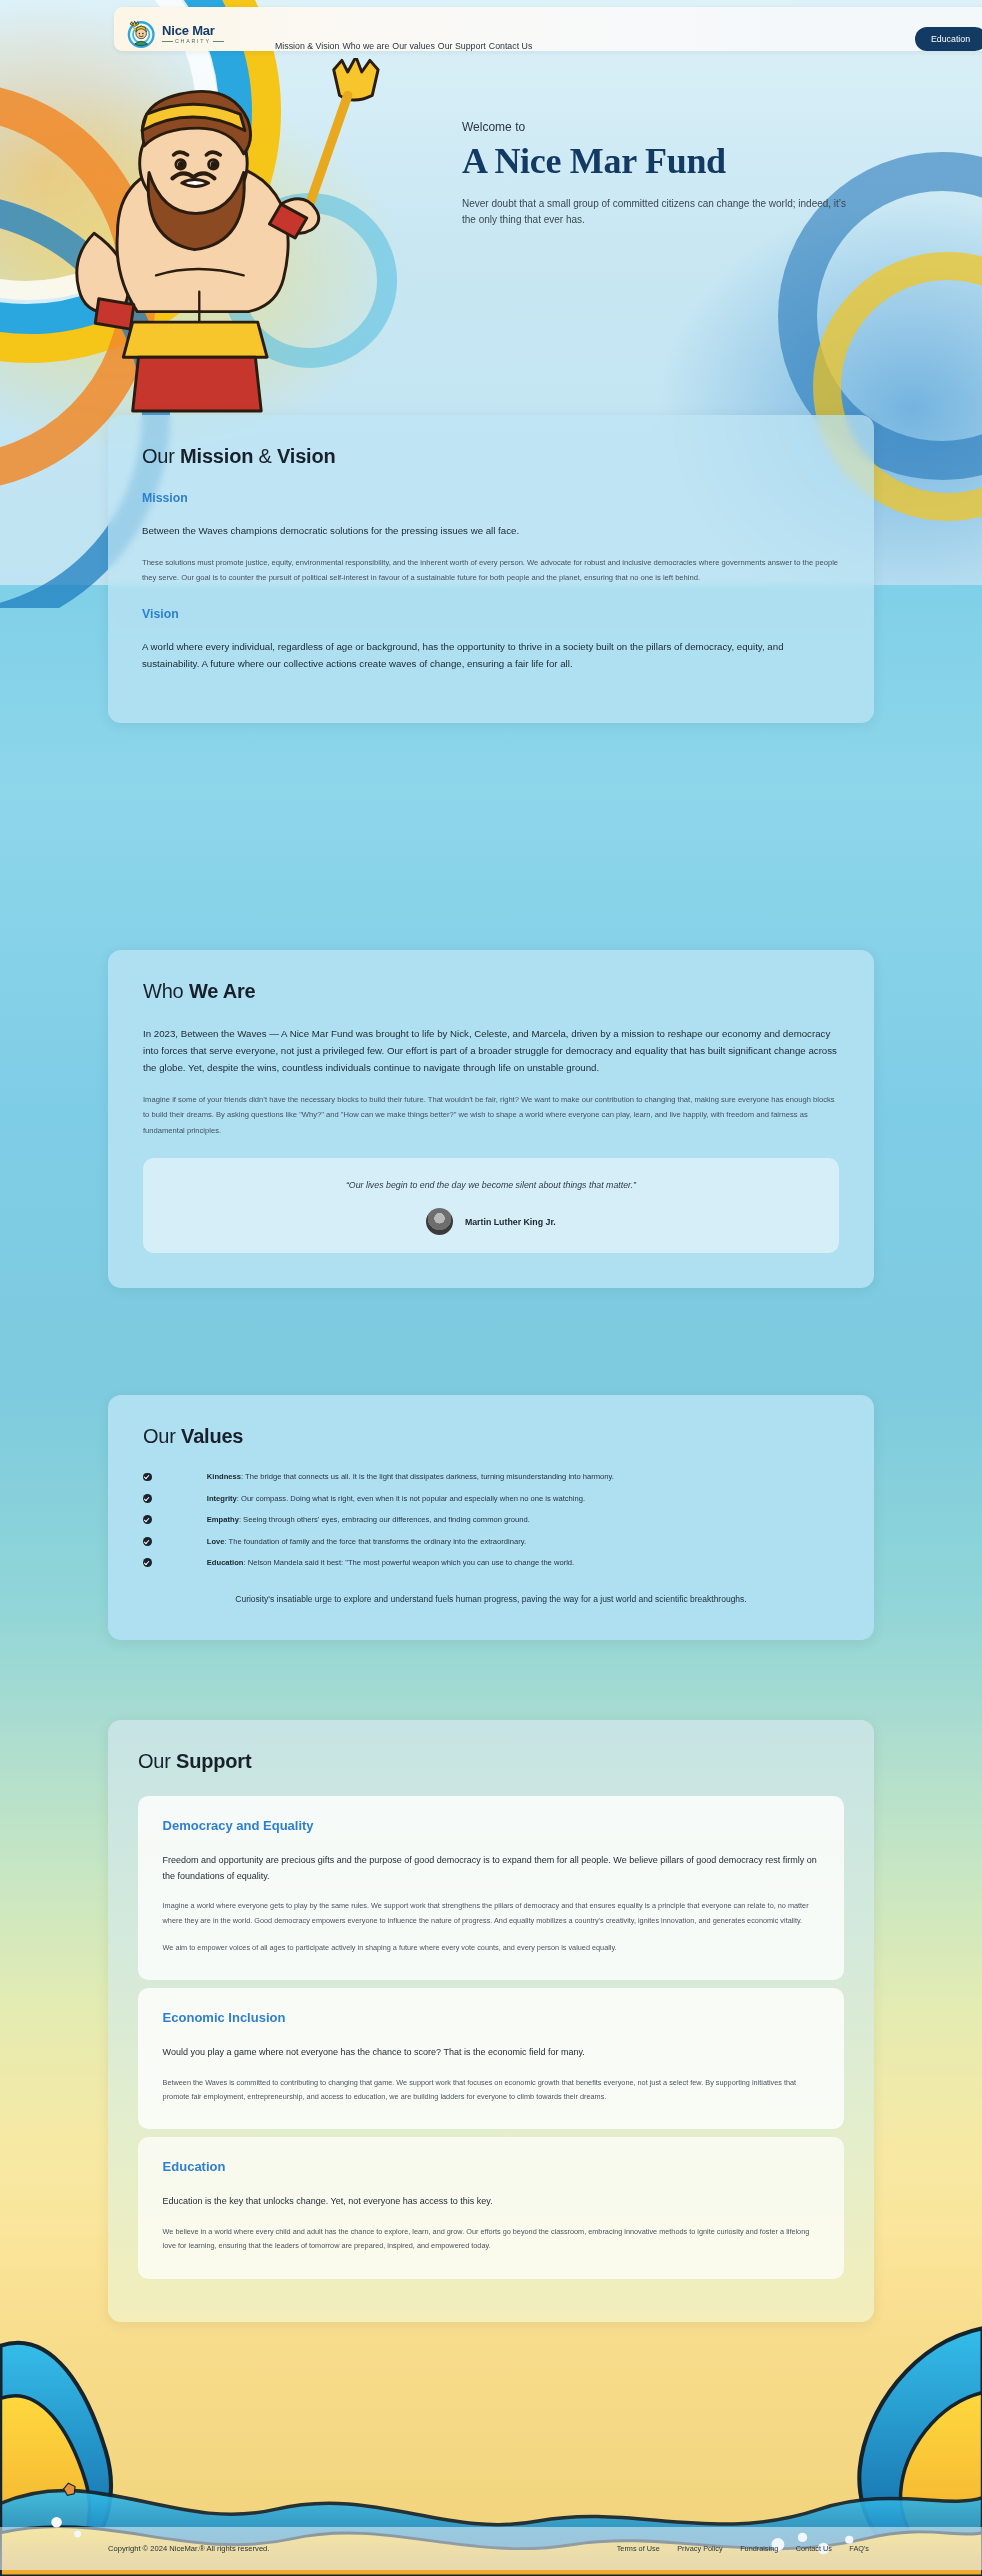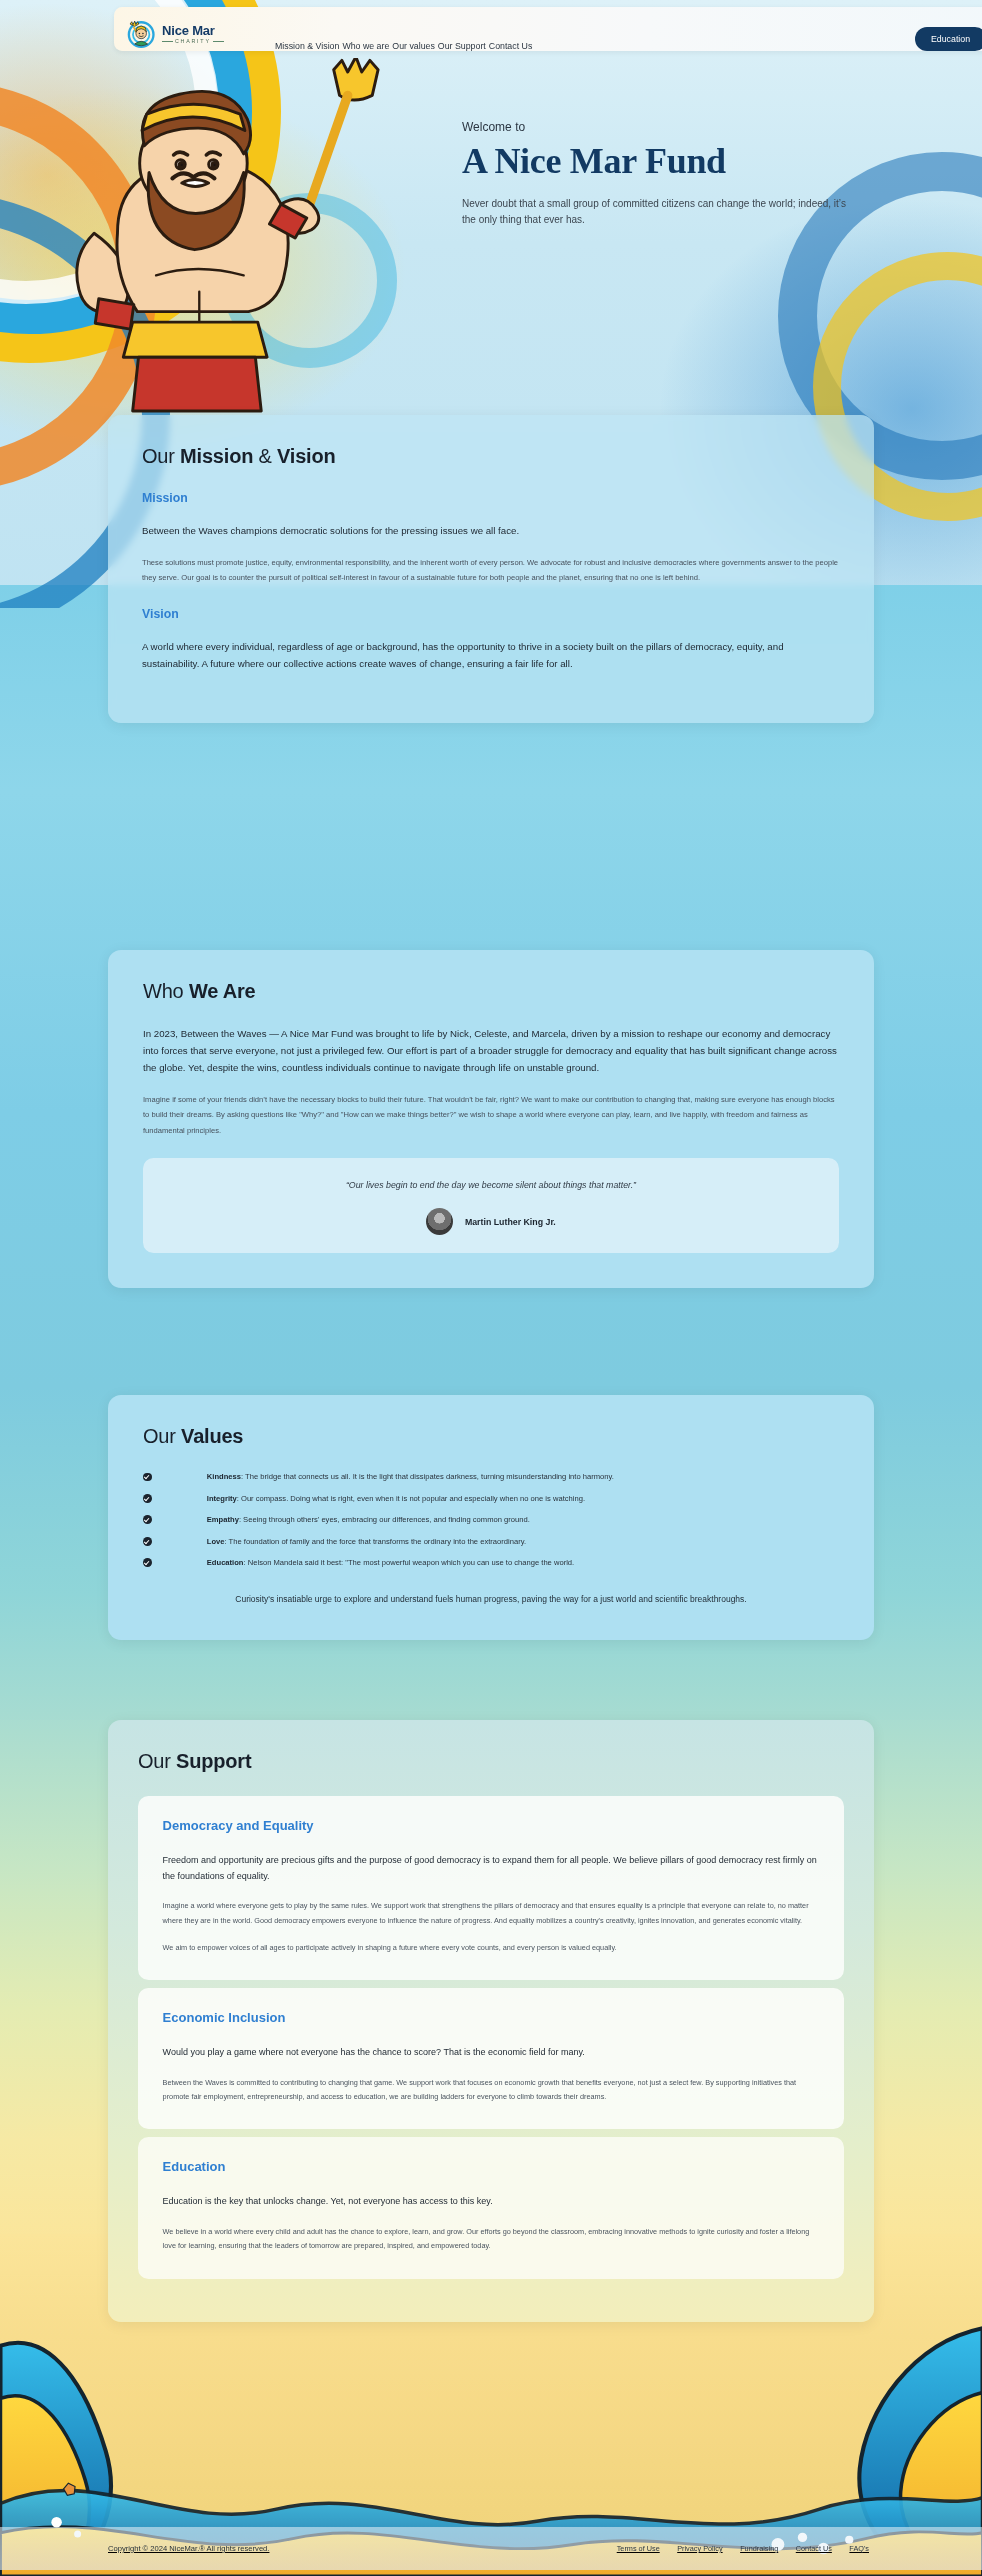--- a/index.html
+++ b/index.html
@@ -136,21 +136,20 @@
   .sup-title { font-size: 13px; font-weight: 700; color: #2f7fd1; margin-bottom: 20px; }
   .sup-lead { font-size: 9px; color: #1d2630; line-height: 1.7; margin-bottom: 15px; }
   .sup-body { font-size: 7.3px; color: #4a545f; line-height: 2.0; margin-bottom: 13px; }
   .sup-body:last-child { margin-bottom: 0; }
 
   
   .footer {
     position: absolute; left: 0; top: 2527px; width: 983px; height: 43px;
     display: flex; align-items: center; z-index: 30;
     background: linear-gradient(180deg, rgba(235,243,248,0.55) 0%, rgba(226,238,246,0.65) 100%);
-    text-decoration: underline;
   }
   .footer-copy { font-size: 7.6px; color: #1f2a33; margin-left: 108px; }
   .footer-links { margin-left: auto; margin-right: 114px; display: flex; gap: 17.5px; }
   .footer-link { font-size: 7.3px; color: #2b3642; text-decoration: none; cursor: pointer; }
 </style>
 </head>
 <body>
 
 <div class="page-bg">
   <div class="bg-hero"></div>

